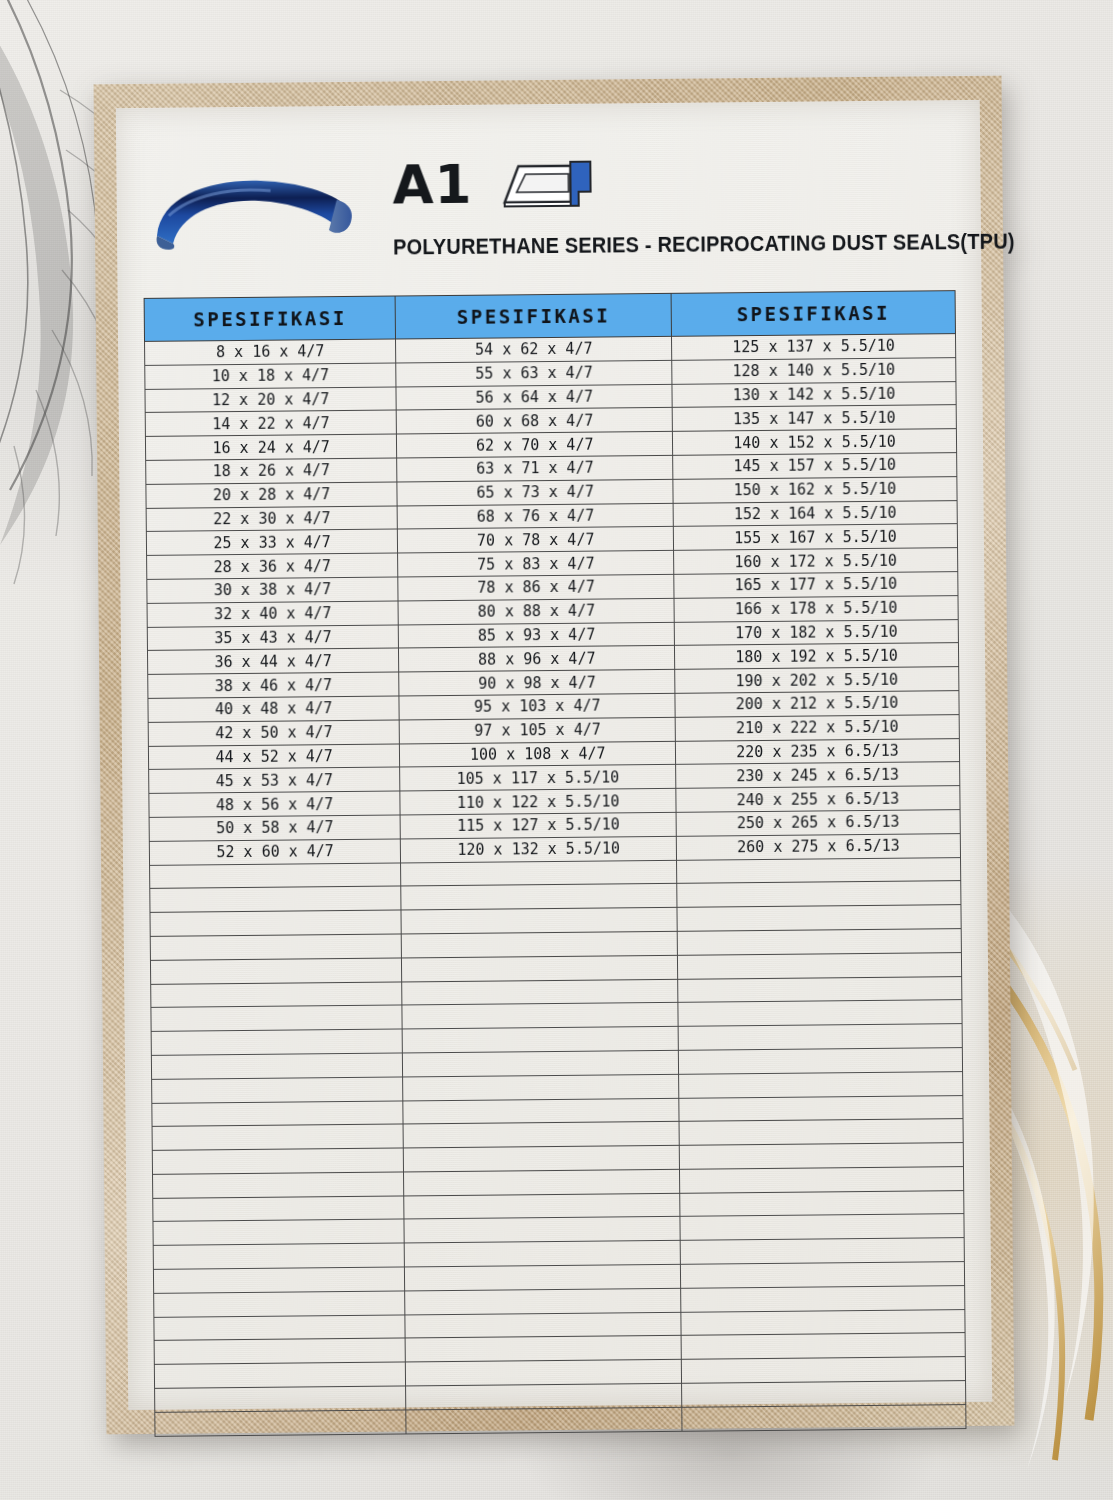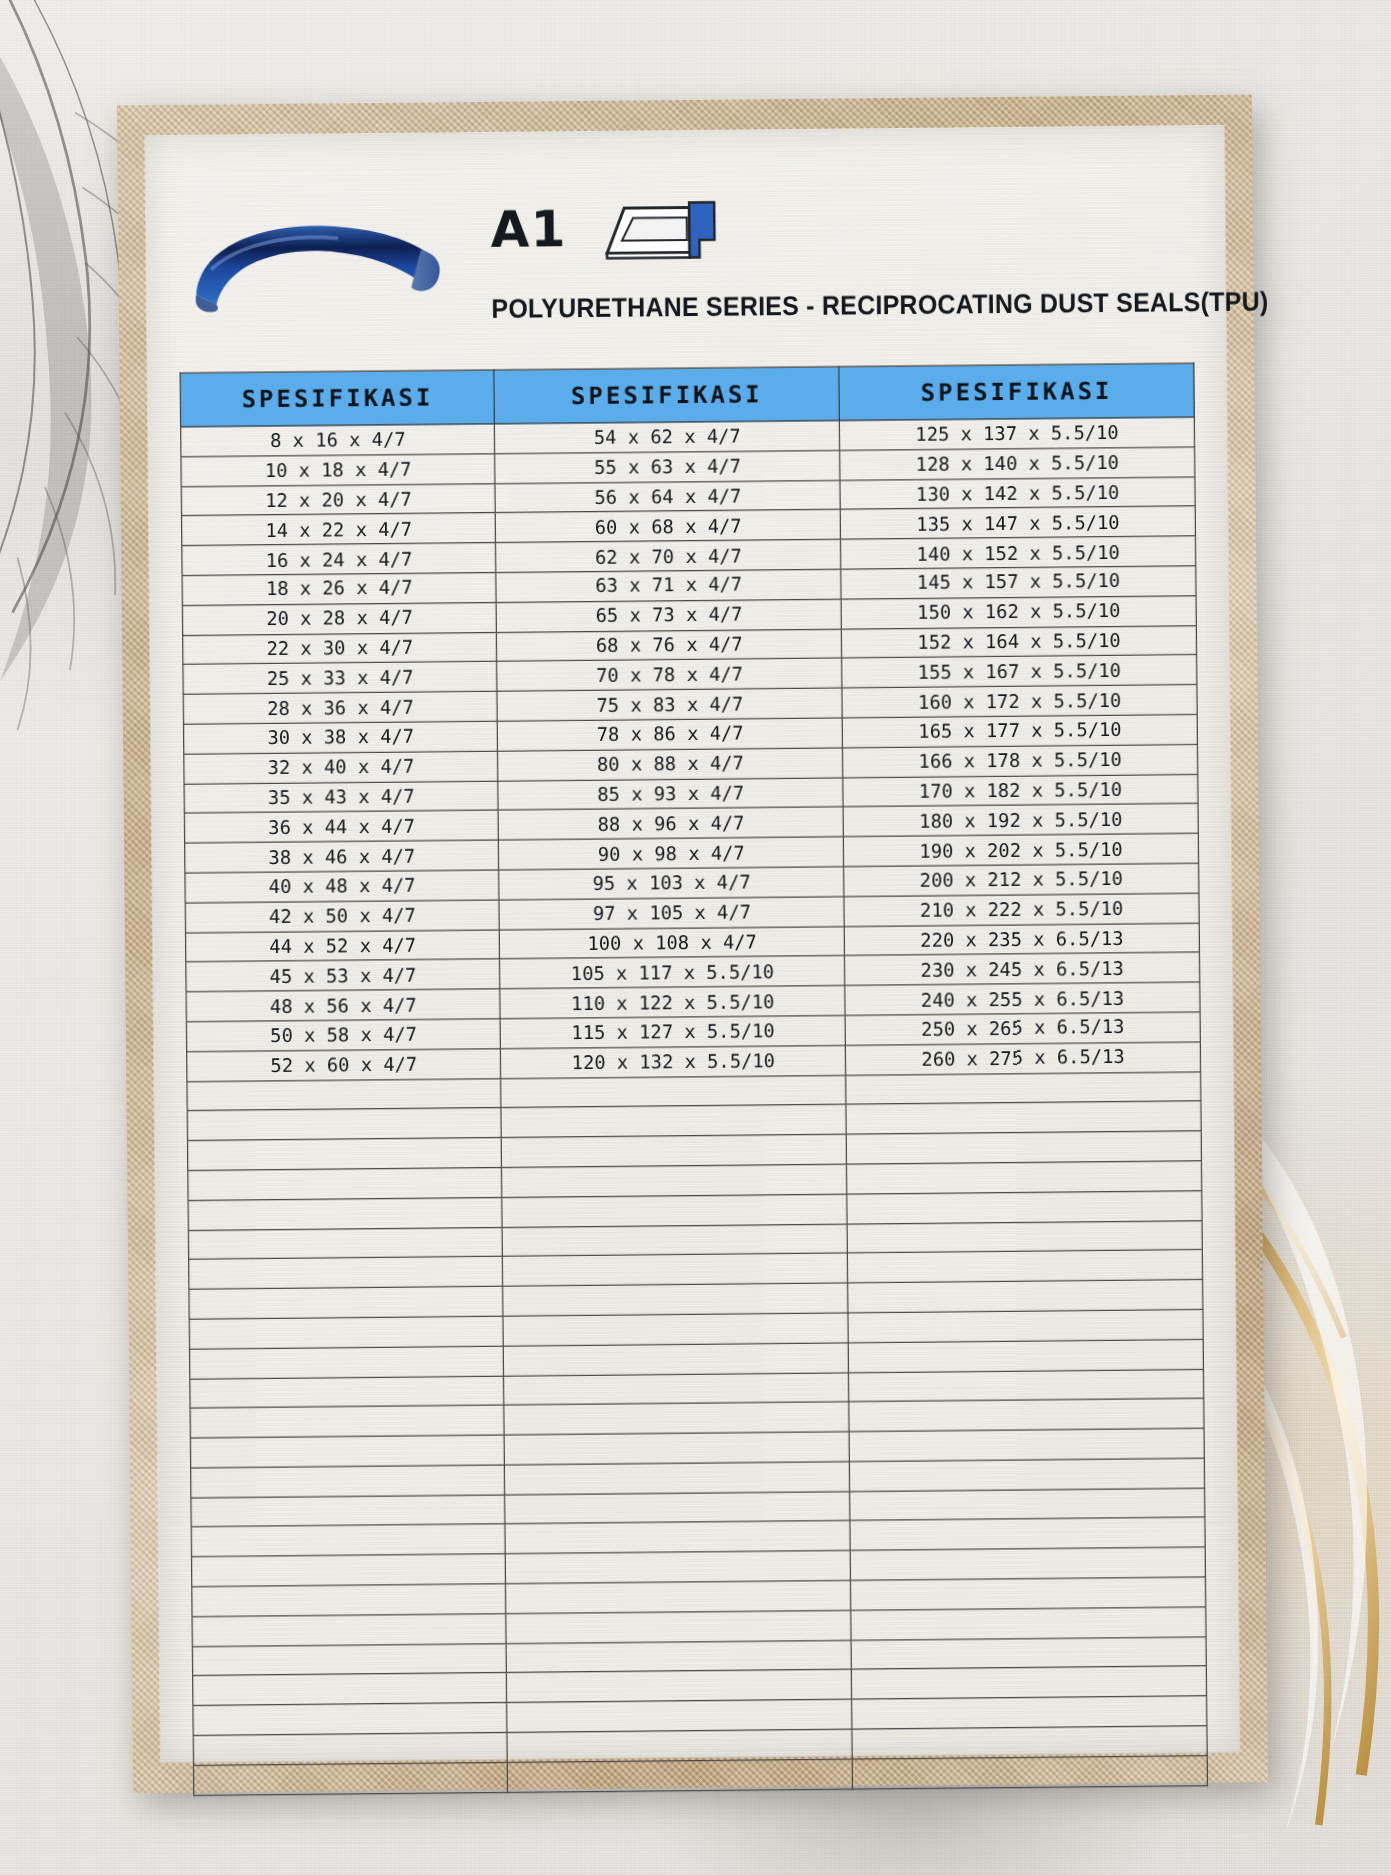--- a/index.html
+++ b/index.html
@@ -112,21 +112,21 @@
     position: absolute;
     left: 250px;
     top: 22px;
     display: flex;
     align-items: center;
     gap: 26px;
   }
   .code-text {
     font-family: "DejaVu Sans", sans-serif;
     font-weight: bold;
-    font-size: 40px;
+    font-size: 53px;
     letter-spacing: 1px;
     color: #15181c;
     line-height: 1;
   }
   .seal-icon {
     width: 100px;
     height: 62px;
   }
   .series-title {
     position: absolute;

